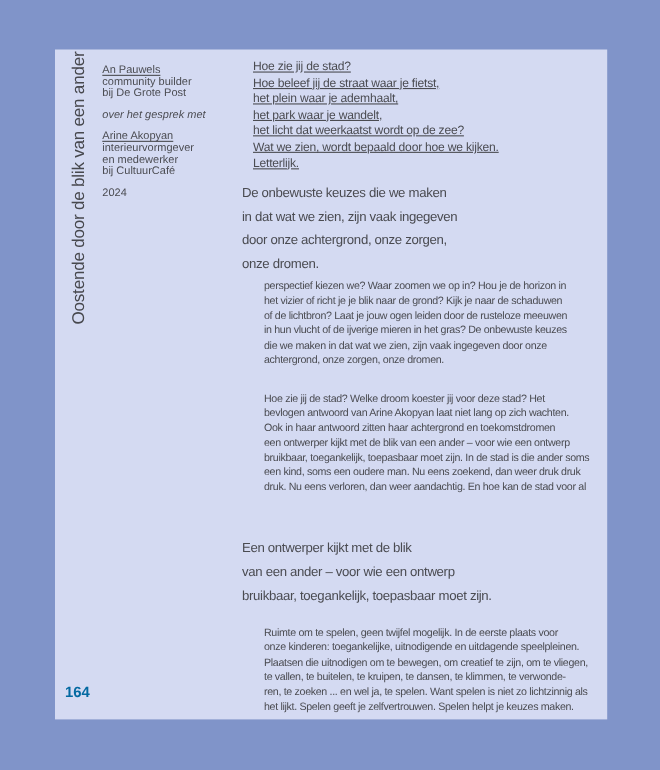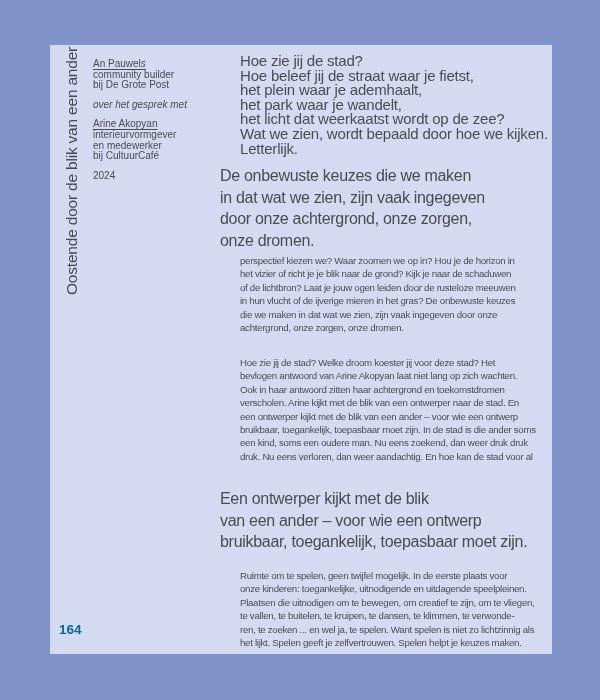--- a/index.html
+++ b/index.html
@@ -51,29 +51,30 @@
   .credit-connector {
     font-style: italic;
     margin: 9px 0;
   }
   .credit-year { margin-top: 9px; }
 
   .text-block { position: absolute; }
   .text-block .line { white-space: nowrap; }
 
   .poem {
-    left: 190px;
+    left: 180px;
     top: 9px;
-    font-size: 15px;
+    font-size: 11px;
     line-height: 14.6px;
     letter-spacing: -0.2px;
+    text-decoration: underline;
   }
   .pullquote {
     left: 170px;
-    font-size: 16px;
+    font-size: 12px;
     line-height: 21.5px;
     letter-spacing: -0.3px;
     color: #4a4b51;
   }
   .pullquote-1 { top: 120px; }
   .pullquote-2 { top: 443px; }
   .body-para {
     left: 190px;
     font-size: 9.7px;
     line-height: 13.4px;
@@ -139,21 +140,20 @@
         <div class="line">of de lichtbron? Laat je jouw ogen leiden door de rusteloze meeuwen</div>
         <div class="line">in hun vlucht of de ijverige mieren in het gras? De onbewuste keuzes</div>
         <div class="line">die we maken in dat wat we zien, zijn vaak ingegeven door onze</div>
         <div class="line">achtergrond, onze zorgen, onze dromen.</div>
       </div>
 
     <div class="text-block body-para para-2">
         <div class="line">Hoe zie jij de stad? Welke droom koester jij voor deze stad? Het</div>
         <div class="line">bevlogen antwoord van Arine Akopyan laat niet lang op zich wachten.</div>
         <div class="line">Ook in haar antwoord zitten haar achtergrond en toekomstdromen</div>
-        <div class="line">verscholen. Arine kijkt met de blik van een ontwerper naar de stad. En</div>
         <div class="line">een ontwerper kijkt met de blik van een ander – voor wie een ontwerp</div>
         <div class="line">bruikbaar, toegankelijk, toepasbaar moet zijn. In de stad is die ander soms</div>
         <div class="line">een kind, soms een oudere man. Nu eens zoekend, dan weer druk druk</div>
         <div class="line">druk. Nu eens verloren, dan weer aandachtig. En hoe kan de stad voor al</div>
       </div>
 
     <div class="text-block pullquote pullquote-2">
         <div class="line">Een ontwerper kijkt met de blik</div>
         <div class="line">van een ander – voor wie een ontwerp</div>
         <div class="line">bruikbaar, toegankelijk, toepasbaar moet zijn.</div>

